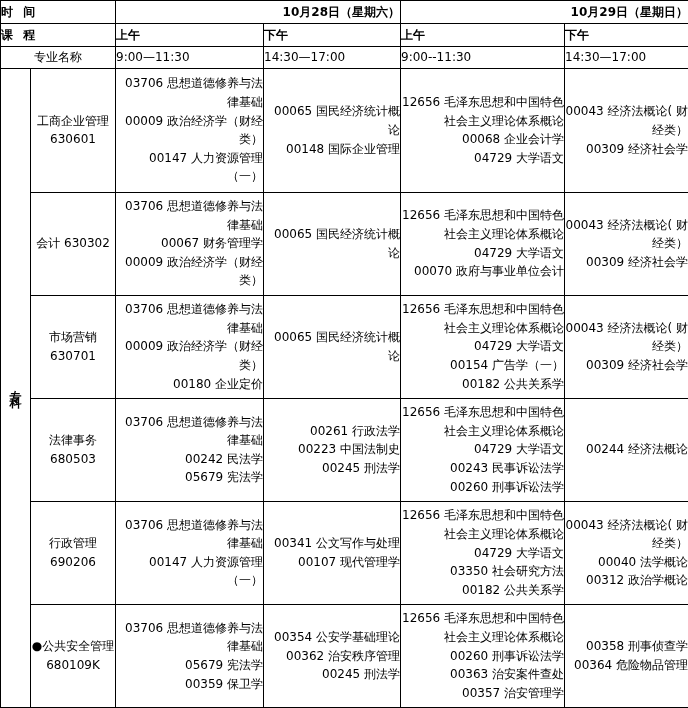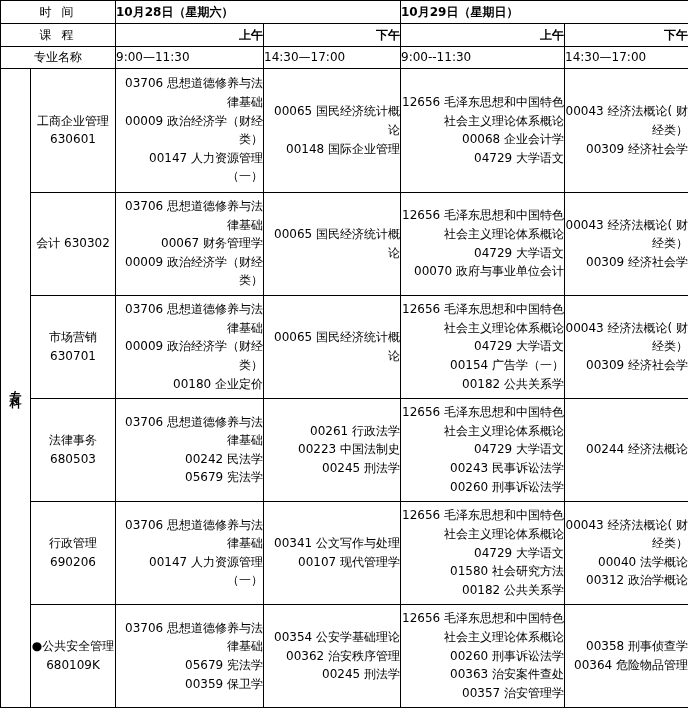--- a/index.html
+++ b/index.html
@@ -31,35 +31,35 @@
   
   col.c-level   { width: 30px; }
   col.c-major   { width: 85px; }
   col.c-d1am    { width: 148px; }
   col.c-d1pm    { width: 137px; }
   col.c-d2am    { width: 164px; }
   col.c-d2pm    { width: 124px; }
 
   
   .hdr-label {
-    text-align: center;
-    font-weight: normal;
+    text-align: left;
+    font-weight: bold;
     font-size: 14px;
     letter-spacing: 3px;
     height: 22px;
     padding: 1px 0;
   }
   .hdr-date {
-    text-align: left;
+    text-align: right;
     font-weight: bold;
     font-size: 14px;
     height: 22px;
   }
   .hdr-session {
-    text-align: right;
+    text-align: left;
     font-weight: bold;
     font-size: 13px;
     height: 22px;
   }
   .hdr-time {
     font-size: 12px;
     height: 21px;
     font-family: "DejaVu Sans", "Liberation Sans", sans-serif;
   }
   .hdr-majorname {
@@ -273,21 +273,21 @@
       <td class="course-cell sep-right">
           <ul class="course-list">
             <li>00341 公文写作与处理</li>
             <li>00107 现代管理学</li>
           </ul>
         </td>
       <td class="course-cell">
           <ul class="course-list">
             <li>12656 毛泽东思想和中国特色社会主义理论体系概论</li>
             <li>04729 大学语文</li>
-            <li>01580 社会研究方法</li>
+            <li>03350 社会研究方法</li>
             <li>00182 公共关系学</li>
           </ul>
         </td>
       <td class="course-cell">
           <ul class="course-list">
             <li>00043 经济法概论( 财经类）</li>
             <li>00040 法学概论</li>
             <li>00312 政治学概论</li>
           </ul>
         </td>

